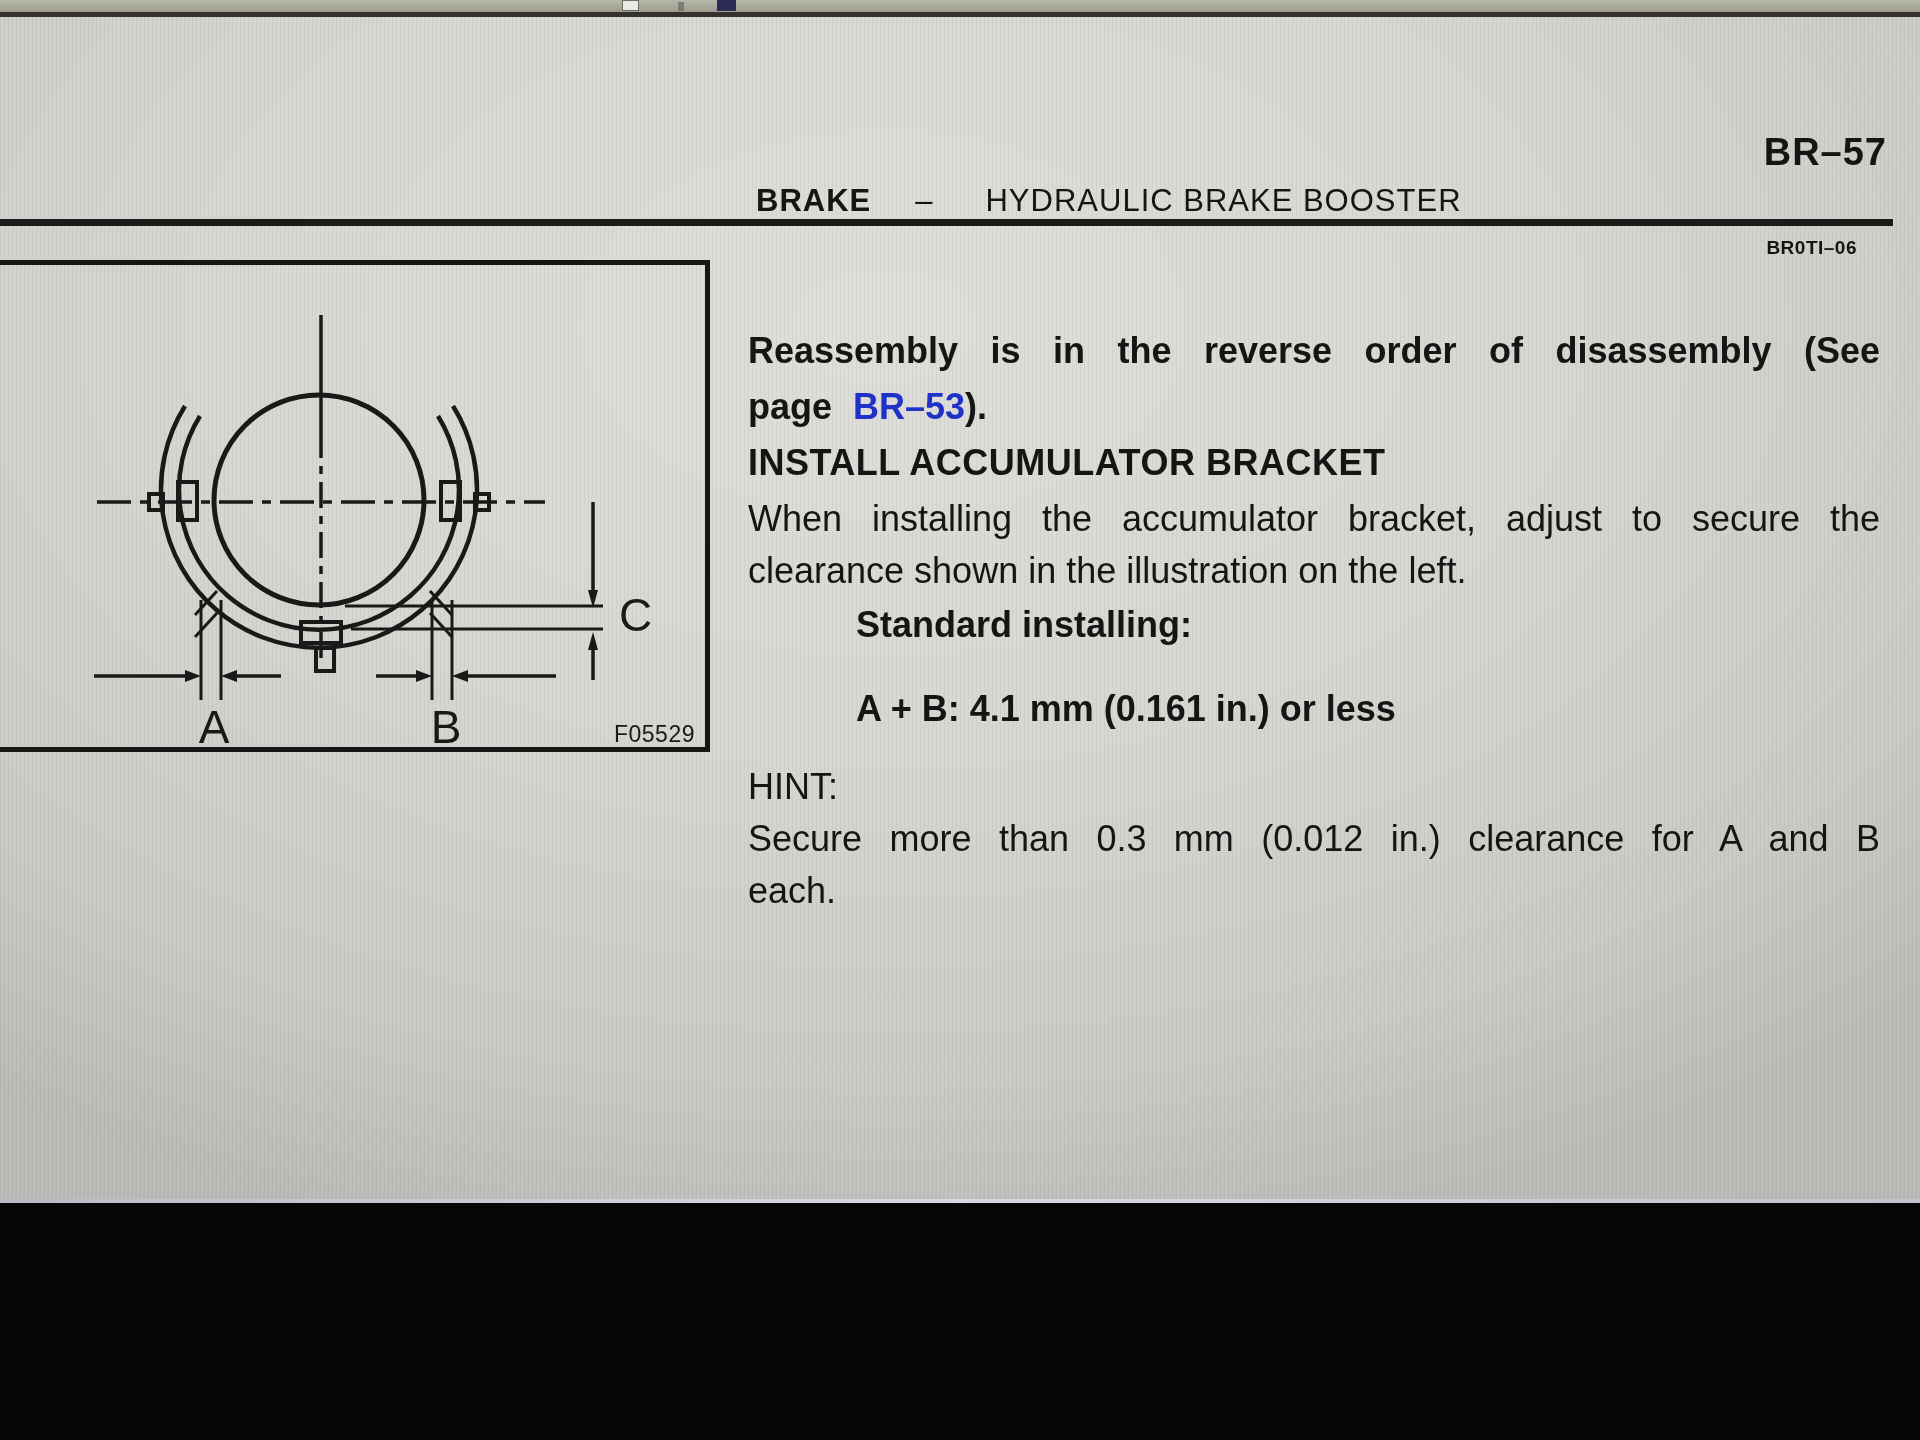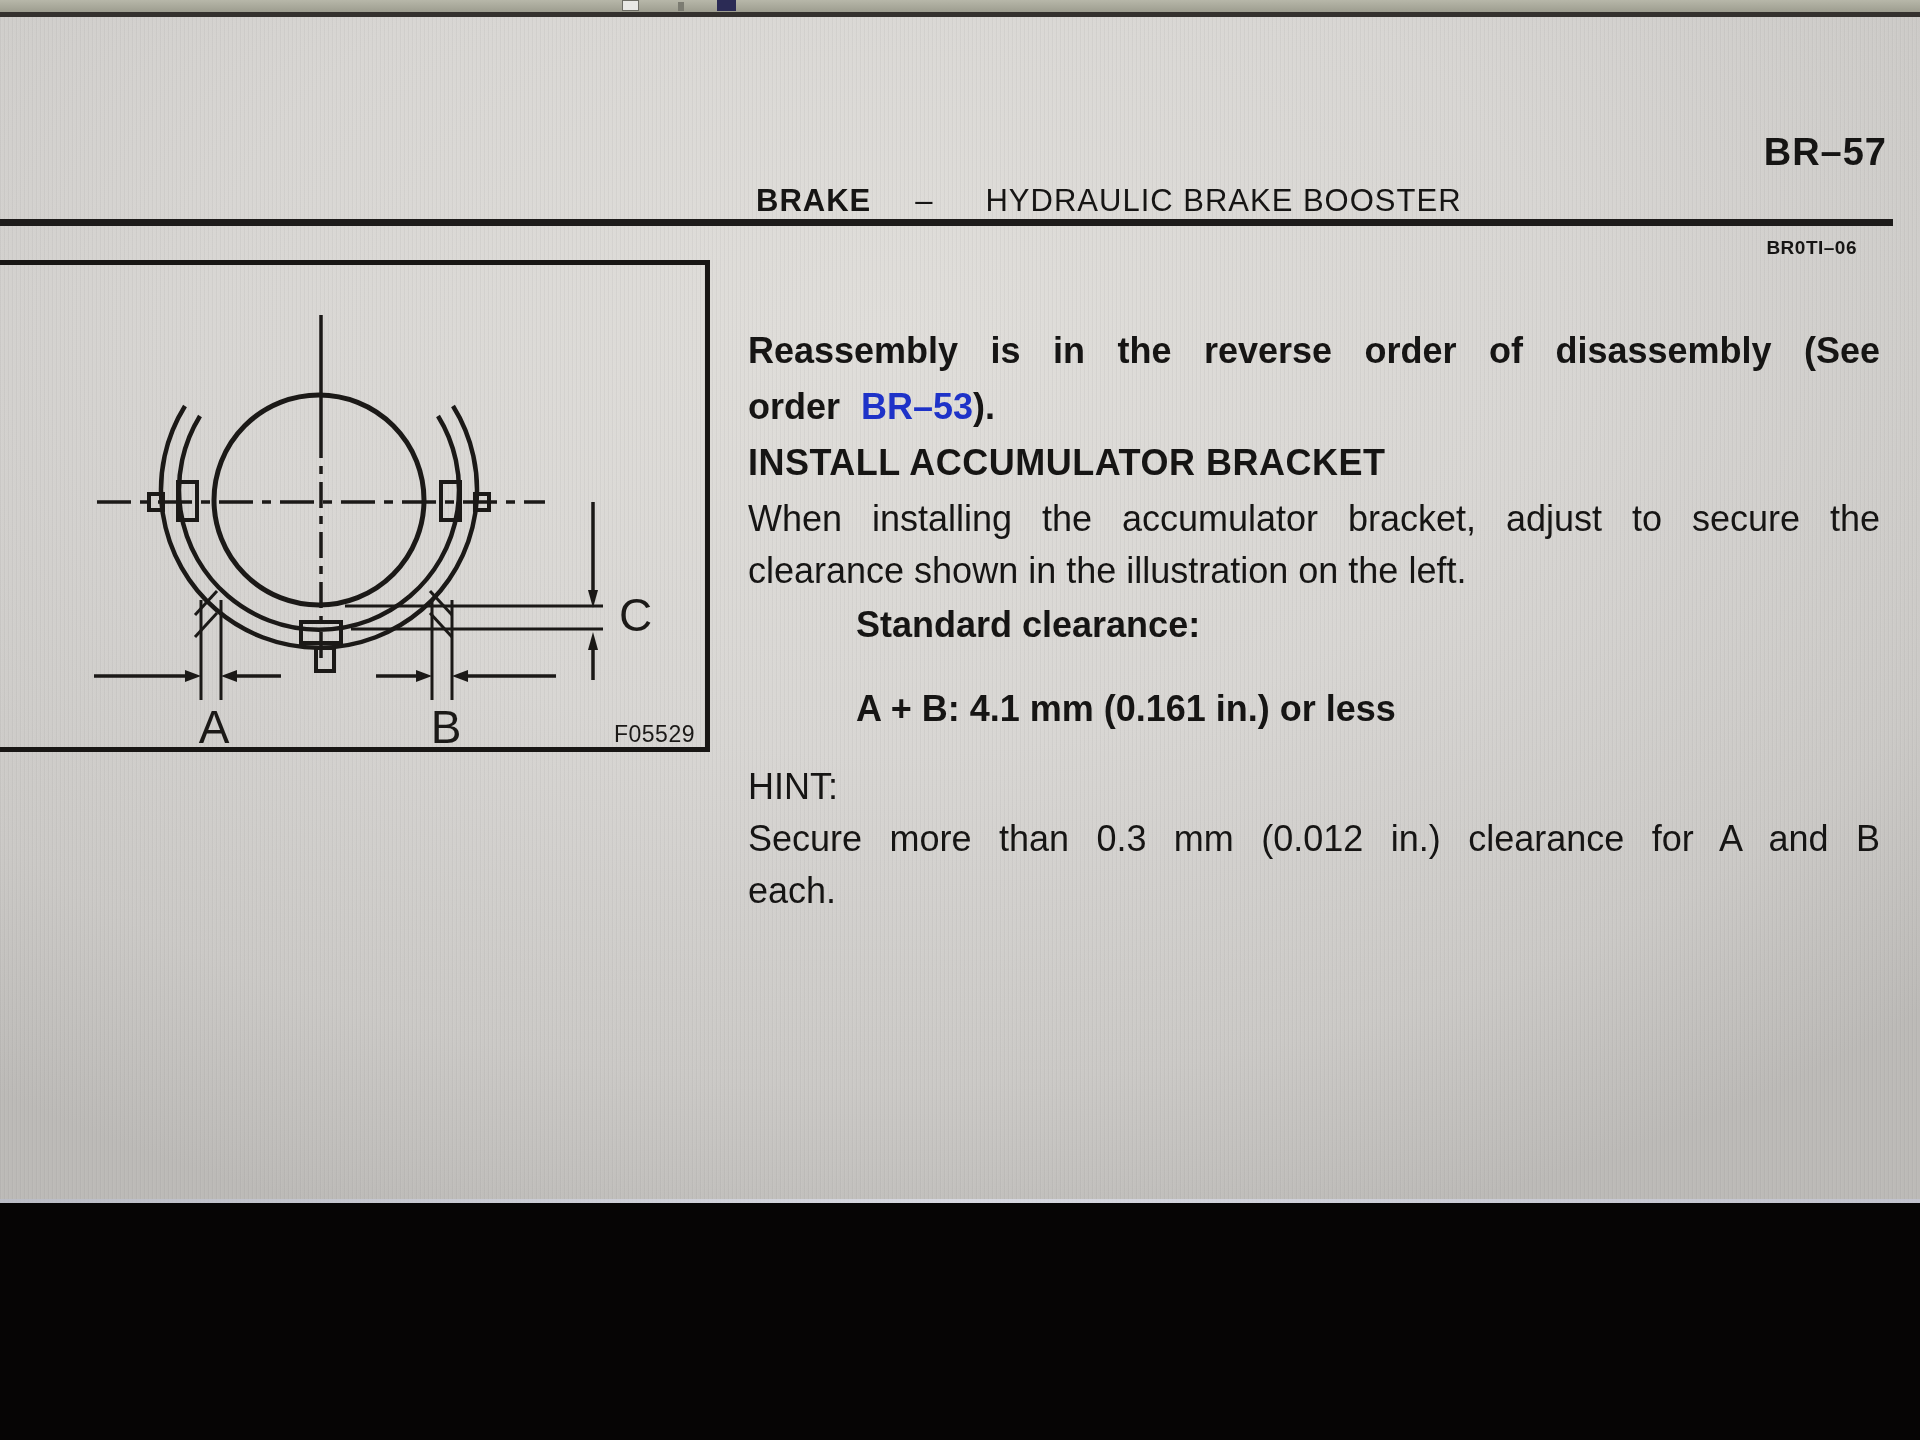--- a/index.html
+++ b/index.html
@@ -153,28 +153,28 @@
       <text class="fig-label" x="221" y="478" text-anchor="middle">A</text>
       <text class="fig-label" x="453" y="478" text-anchor="middle">B</text>
       <text class="fig-label" x="626" y="366" font-size="42">C</text>
       <text class="fig-num" x="702" y="477" text-anchor="end">F05529</text>
     </svg>
   </div>
 
 
   <div class="txt b just l1">Reassembly is in the reverse order of disassembly (See</div>
   <div class="txt b l2">
-    <span>order </span><span class="link" id="link-br53" style="color: rgb(30, 50, 200);">BR–53</span><span>).</span>
+    <span>page </span><span class="link" id="link-br53" style="color: rgb(30, 50, 200);">BR–53</span><span>).</span>
   </div>
 
   <div class="txt b l3">INSTALL ACCUMULATOR BRACKET</div>
   <div class="txt just l4">When installing the accumulator bracket, adjust to secure the</div>
   <div class="txt l5">clearance shown in the illustration on the left.</div>
 
-  <div class="txt b ind l6">Standard clearance:</div>
+  <div class="txt b ind l6">Standard installing:</div>
   <div class="txt b ind l7">A + B: 4.1 mm (0.161 in.) or less</div>
 
   <div class="txt l9">HINT:</div>
   <div class="txt just l10">Secure more than 0.3 mm (0.012 in.) clearance for A and B</div>
   <div class="txt l11">each.</div>
 
   <div class="page-edge-glow"></div>
   <div class="bottom-black"></div>
 
 </div>

